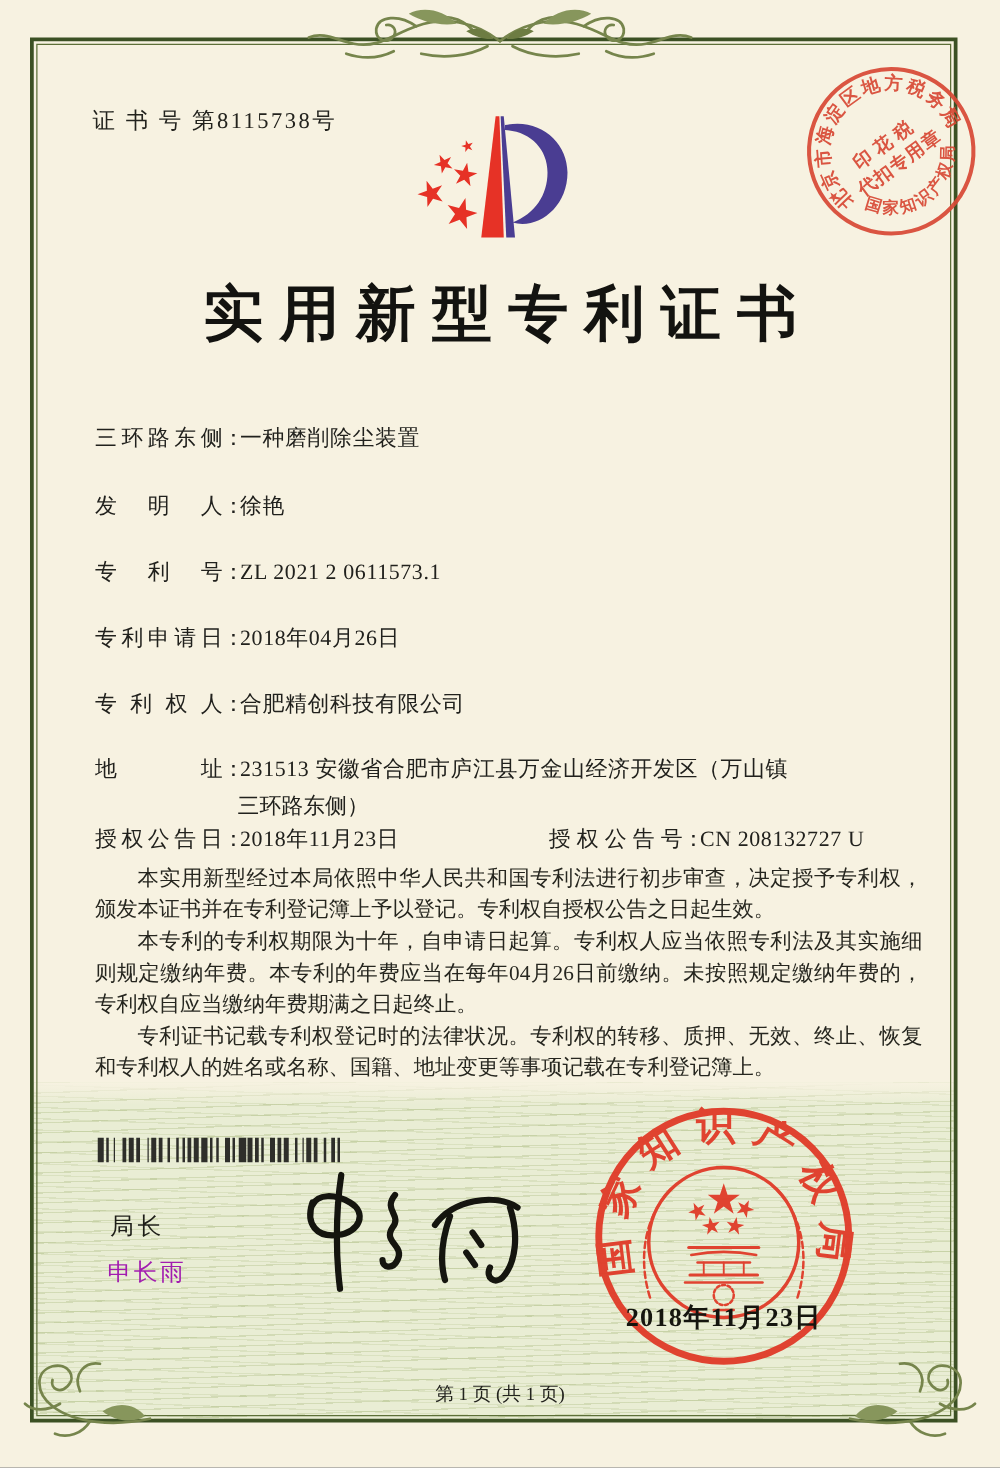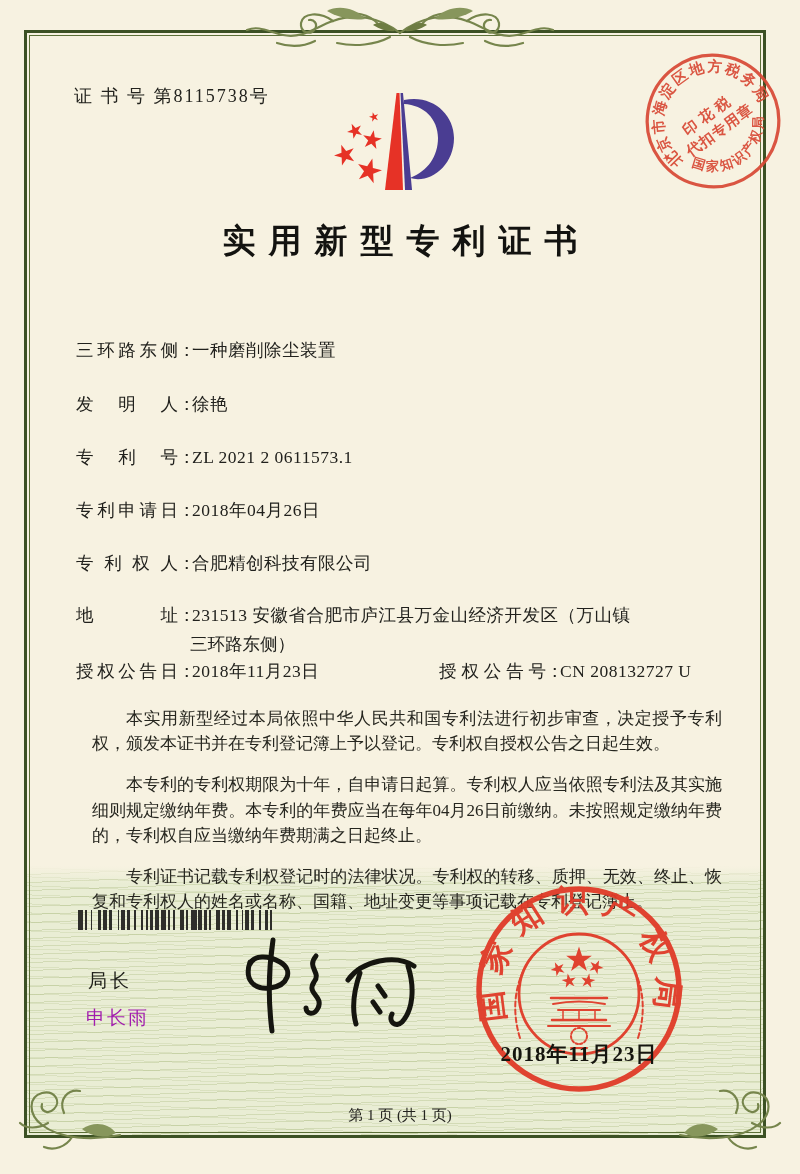--- a/index.html
+++ b/index.html
@@ -14,34 +14,34 @@
   .green-band::before{content:"";position:absolute;left:0;right:0;top:0;height:18px;
       background:linear-gradient(#f7f2e1,rgba(247,242,225,0));}
   
   .frame{position:absolute;left:24px;top:30px;right:34px;bottom:36px;
          border:3px solid #3c5124;pointer-events:none;}
   .frame::after{content:"";position:absolute;left:2px;top:2px;right:2px;bottom:2px;
          border:1px solid #5d7038;}
   .cert-no{position:absolute;left:74px;top:84px;font-size:18px;letter-spacing:2px;color:#23231e;}
   .logo{position:absolute;left:332px;top:90px;}
   .tax-stamp{position:absolute;left:628px;top:36px;opacity:.93;}
-  .title{position:absolute;left:0;right:0;top:219px;text-align:center;font-size:33px;
+  .title{position:absolute;left:0;right:0;top:219px;text-align:center;font-size:48px;
          font-weight:700;letter-spacing:13px;padding-left:13px;color:#131310;}
   
   .frow{position:absolute;left:76px;right:60px;font-size:17.5px;line-height:29px;}
   .flabel{display:inline-block;width:102px;text-align:justify;text-align-last:justify;vertical-align:top;}
   .flabel.w2{width:107px;}
   .fcolon{display:inline-block;width:14px;vertical-align:top;}
   .fval{letter-spacing:.5px;}
   .addr2{padding-left:114px;}
   .frow-right{position:absolute;left:363px;top:0;}
   
   .body{position:absolute;left:76px;width:662px;top:690px;font-size:17px;line-height:25.2px;
         text-align:justify;color:#26261f;}
-  .body p{margin:16px;text-indent:2em;}
+  .body p{margin:0;text-indent:2em;}
   .barcode{position:absolute;left:78px;top:910px;width:224px;height:20px;white-space:nowrap;
            overflow:hidden;font-size:0;}
   .sig-title{position:absolute;left:88px;top:968px;font-size:19px;letter-spacing:3px;
              font-family:"Liberation Sans","DejaVu Sans",sans-serif;color:#1d1d18;text-align:center;}
   .sig-name{position:absolute;left:86px;top:1005px;font-size:19px;letter-spacing:2px;
              font-family:"Liberation Sans","DejaVu Sans",sans-serif;color:#a21caf;}
   .signature{position:absolute;left:210px;top:928px;}
   .office-seal{position:absolute;left:468px;top:878px;opacity:.95;}
   .seal-date{position:absolute;left:468px;width:222px;top:1040px;text-align:center;
              font-size:21px;font-weight:600;letter-spacing:1px;color:#15150f;z-index:5;}

